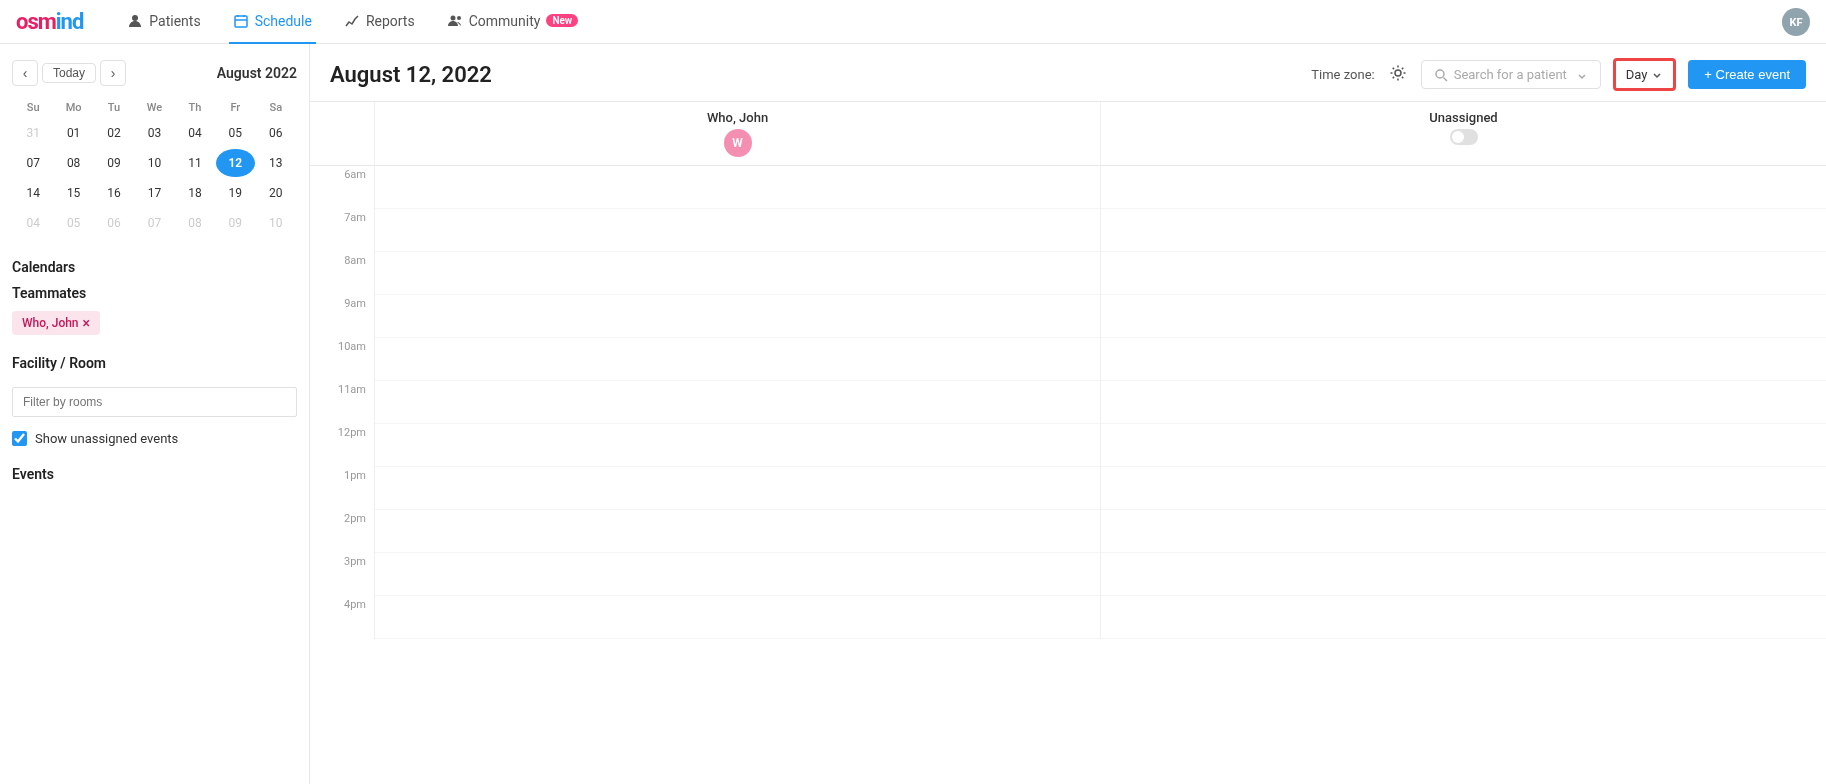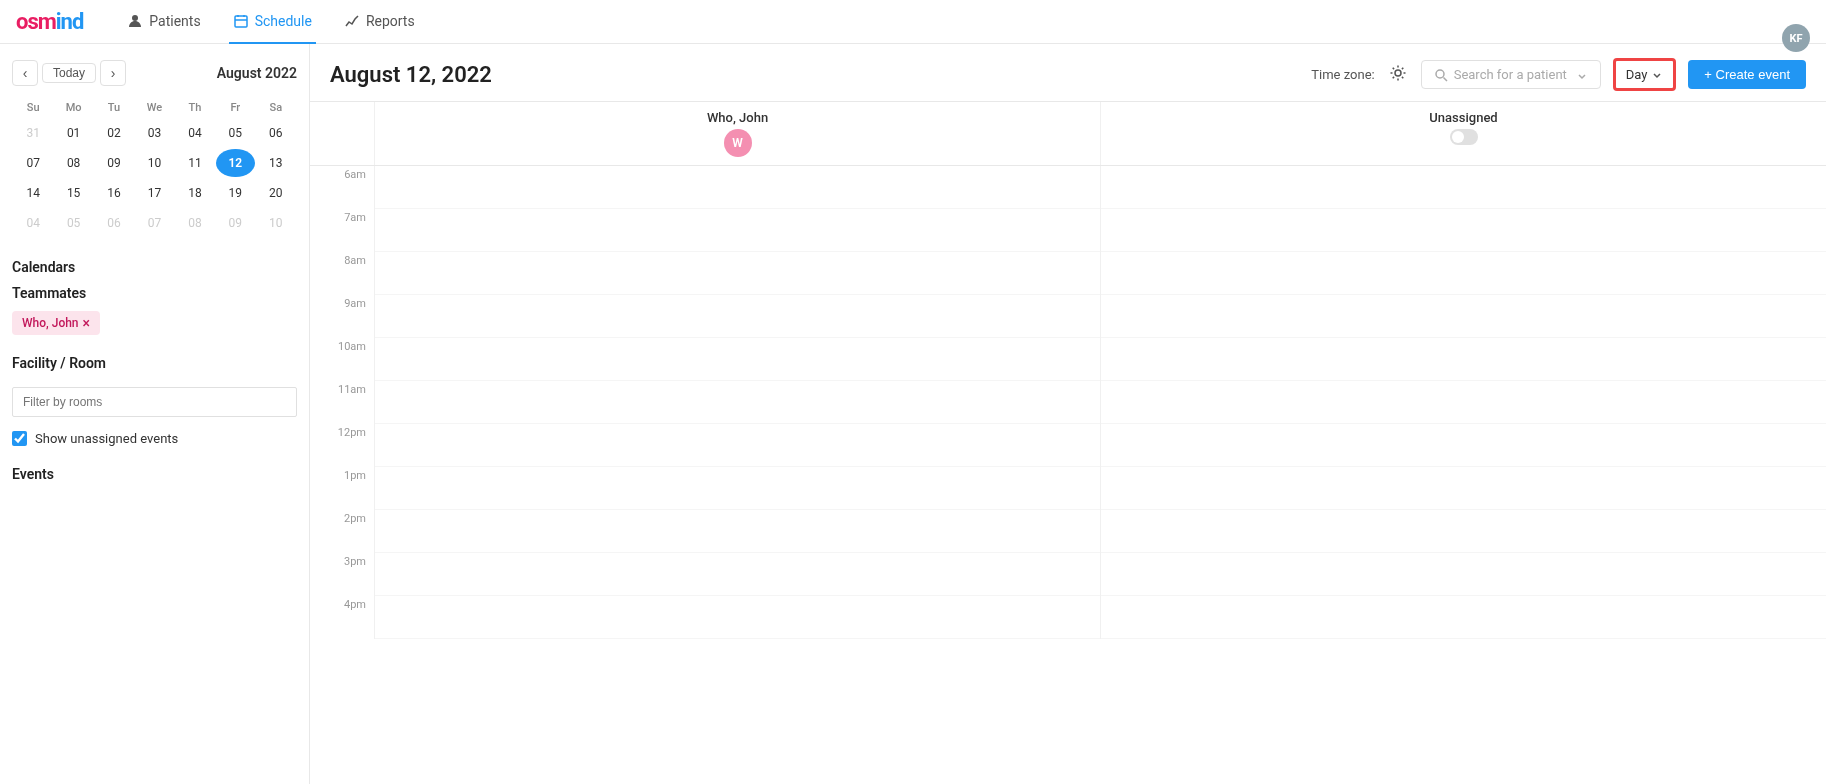--- a/index.html
+++ b/index.html
@@ -19,21 +19,21 @@
       font-size: 14px; color: #555; cursor: pointer; padding: 0 4px; height: 44px;
       border-bottom: 2px solid transparent; text-decoration: none;
     }
     .nav-item.active { color: #2196f3; border-bottom: 2px solid #2196f3; }
     .nav-item svg { width: 16px; height: 16px; }
     .new-badge {
       background: #ff4081; color: #fff; border-radius: 10px;
       font-size: 10px; padding: 1px 6px; font-weight: 600;
     }
     .user-avatar {
-      position: absolute; right: 16px; top: 24px;
+      position: absolute; right: 16px; top: 8px;
       width: 28px; height: 28px; background: #90a4ae; border-radius: 50%;
       display: flex; align-items: center; justify-content: center;
       font-size: 11px; font-weight: 700; color: #fff; cursor: pointer;
     }
 
     
     .main-layout { display: flex; height: calc(784px - 44px); }
 
     
     .sidebar {
@@ -195,20 +195,30 @@
         <rect x="2" y="3" width="12" height="11" rx="1"></rect>
         <path d="M5 2v2M11 2v2M2 7h12"></path>
       </svg>
     <span>Schedule</span>
   </a>
   <a class="nav-item">
     <svg viewBox="0 0 16 16" fill="none" stroke="currentColor" stroke-width="1.5">
         <path d="M2 13 L5 9 L8 11 L11 6 L14 3"></path>
       </svg>
     <span>Reports</span>
+  </a>
+  <a class="nav-item">
+    <svg viewBox="0 0 16 16" fill="currentColor">
+        <circle cx="6" cy="5" r="2.5"></circle>
+        <path d="M1 13c0-2.8 2.2-5 5-5s5 2.2 5 5"></path>
+        <circle cx="12" cy="5" r="2"></circle>
+        <path d="M14 13c0-2.2-1.8-4-4-4"></path>
+      </svg>
+    <span>Community</span>
+    <span class="new-badge">New</span>
   </a>
 
   <div class="user-avatar">KF</div>
 </nav>
 
 <div class="main-layout">
 
   <aside class="sidebar">
 
     

